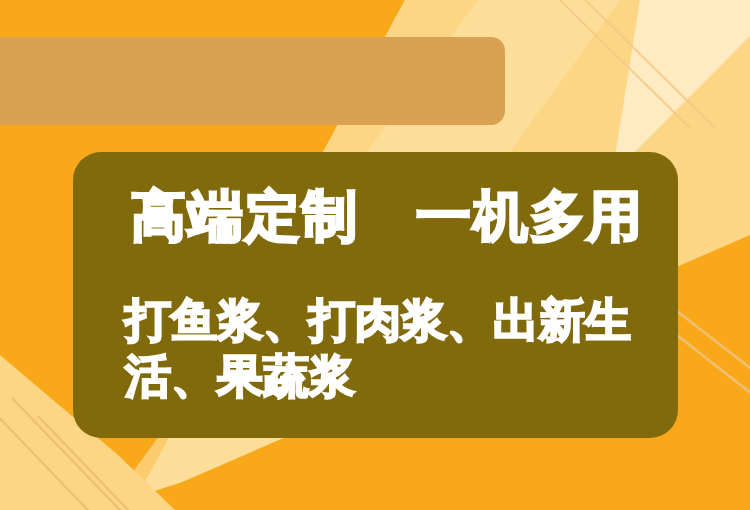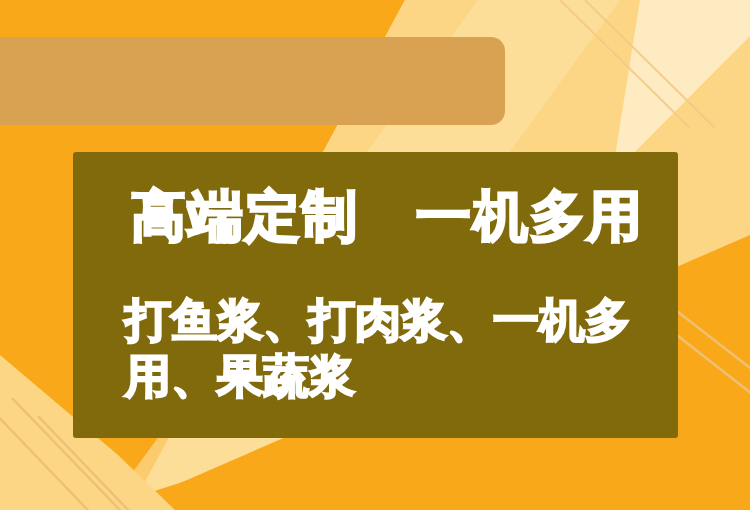--- a/index.html
+++ b/index.html
@@ -29,21 +29,21 @@
       -2px -2px 0 #7a3a5e, 2px -2px 0 #7a3a5e,
       -2px  2px 0 #7a3a5e, 2px  2px 0 #7a3a5e,
       -3px  0   0 #7a3a5e, 3px  0   0 #7a3a5e,
        0   -3px 0 #7a3a5e, 0    3px 0 #7a3a5e,
        5px  6px 3px rgba(90,40,70,.45);
   }
 
   
   .content-card{
     position:absolute;left:73px;top:152px;width:605px;height:286px;
-    background:#806A0C;border-radius:3px;
+    background:#806A0C;border-radius:28px;
   }
   .headline{
     position:absolute;left:58px;top:36px;width:540px;
     font-size:55px;font-weight:bold;line-height:1.05;
     letter-spacing:2px;white-space:nowrap;
     color:transparent;
     -webkit-text-stroke:2.6px #ffffff;
     text-stroke:2.6px #ffffff;
   }
   .bodytext{
@@ -98,16 +98,16 @@
     <g stroke="#F3CA86" stroke-width="2" fill="none" opacity="0.9">
       <line x1="560" y1="0" x2="690" y2="128"></line>
       <line x1="585" y1="0" x2="715" y2="128"></line>
     </g>
   </svg>
 
   <div class="header-band"></div>
 
   <div class="content-card">
     <div class="headline">高端定制　一机多用</div>
-    <div class="bodytext">打鱼浆、打肉浆、一机多用、果蔬浆</div>
+    <div class="bodytext">打鱼浆、打肉浆、出新生活、果蔬浆</div>
   </div>
 
 </div>
 
 </body></html>

